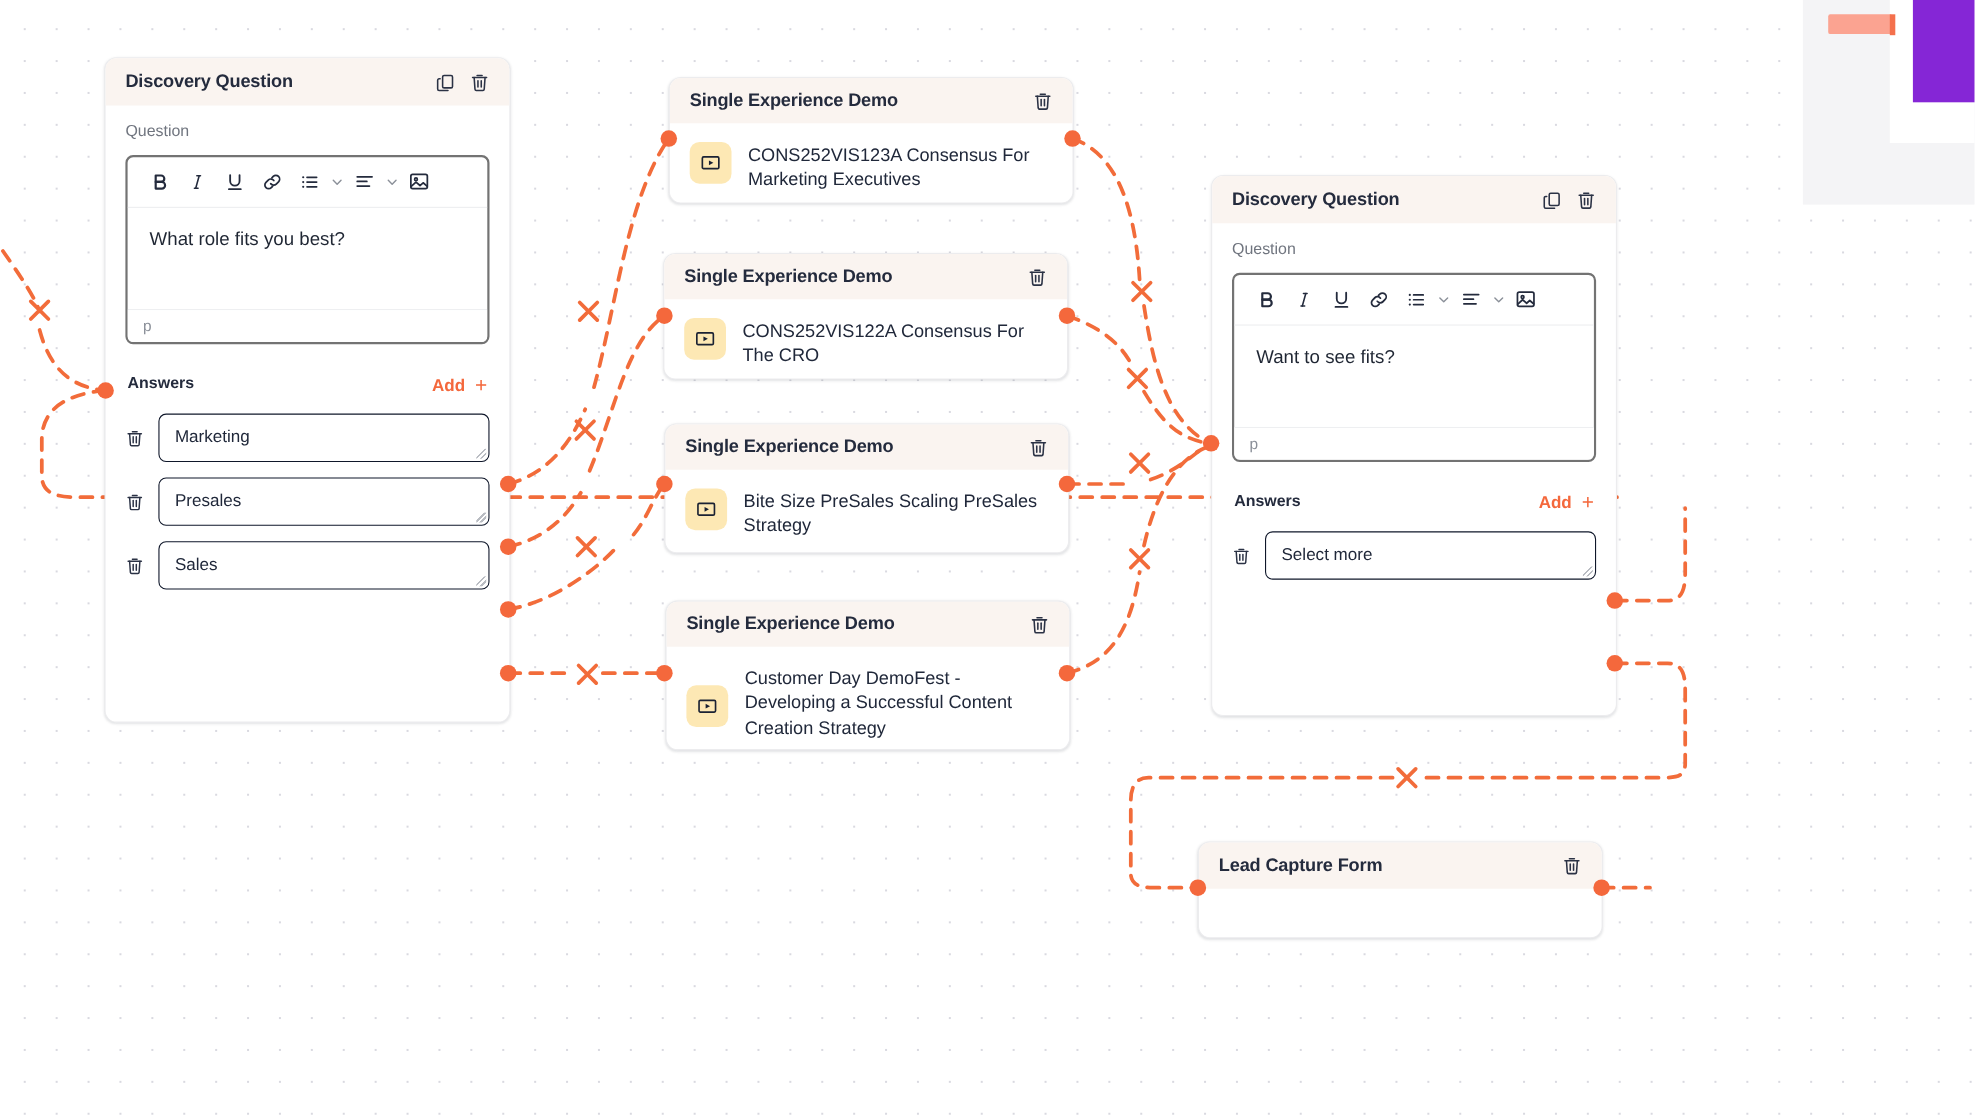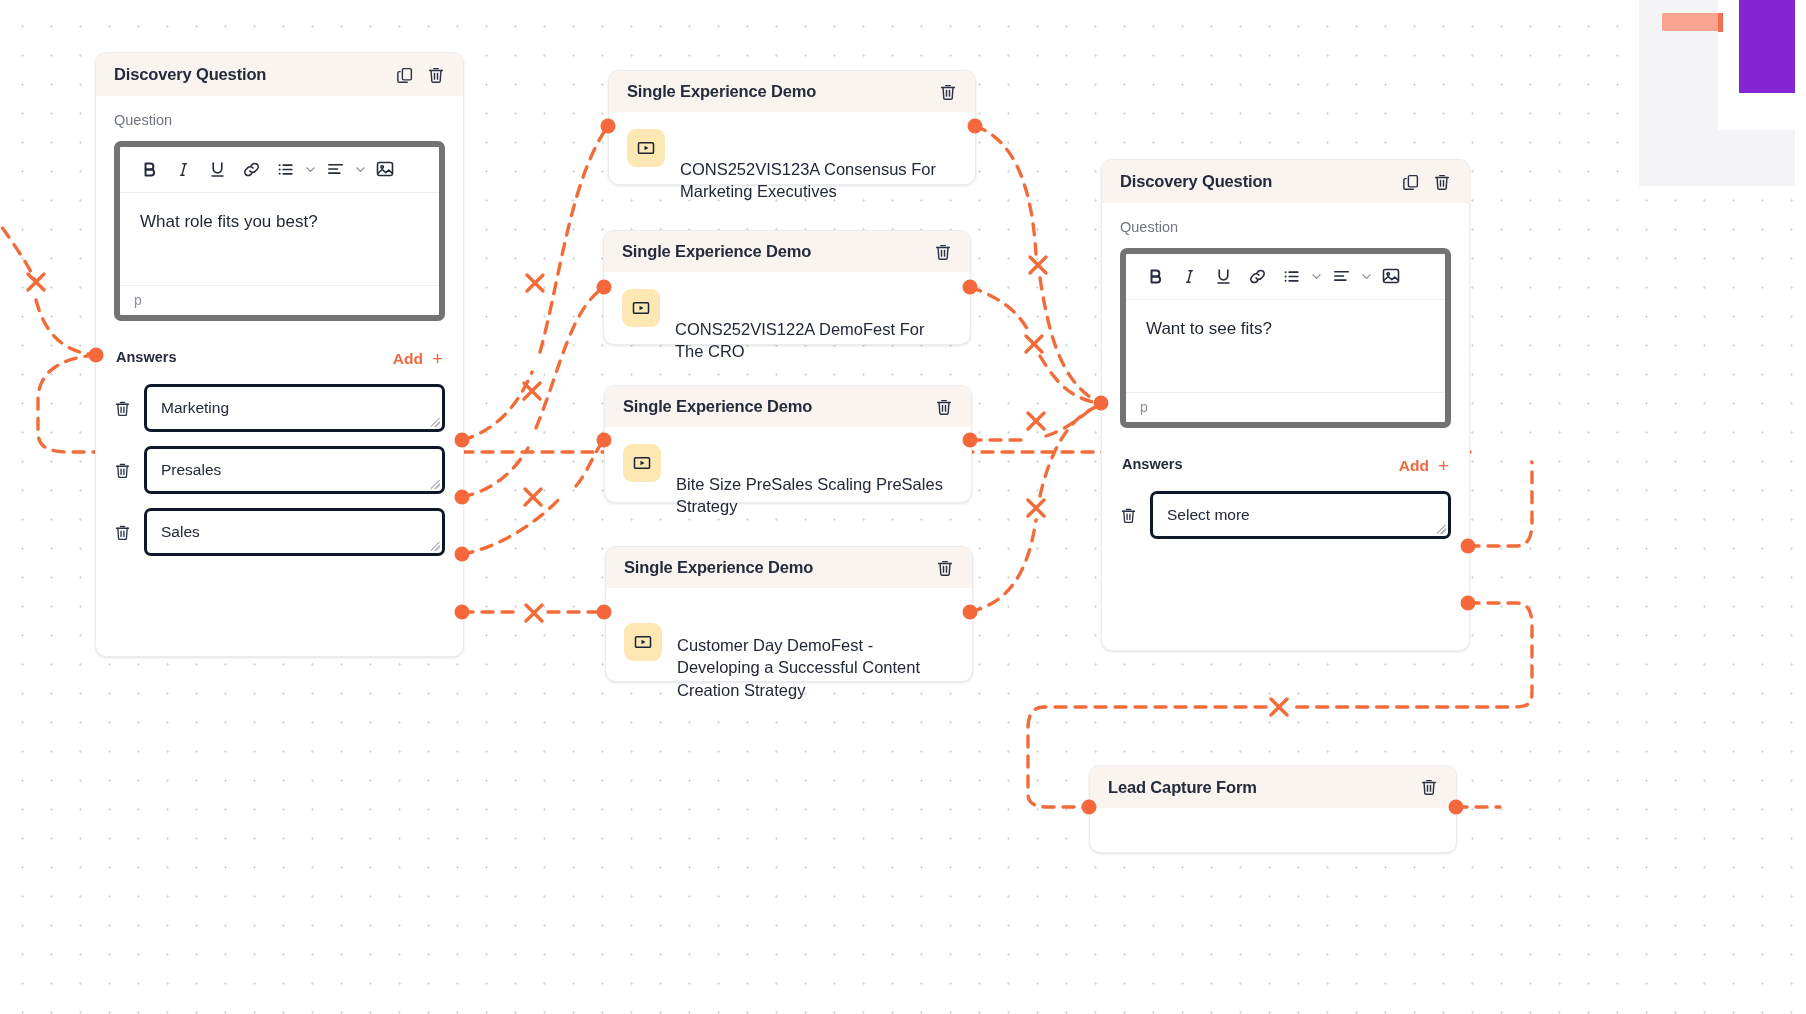--- a/index.html
+++ b/index.html
@@ -49,21 +49,21 @@
     font-size: 16.5px; font-weight: 700; color: #242b3d; letter-spacing: -0.15px;
   }
   .head-actions { display: flex; align-items: center; gap: 13px; }
   .ico { display: inline-flex; align-items: center; justify-content: center; cursor: pointer; }
   .ico svg { display: block; }
 
   
   .dq-body { padding: 16px 18px 22px 18px; }
   .field-label { font-size: 14.5px; color: #70757f; margin-bottom: 13px; }
   .editor {
-    border: 6px solid #737373; border-radius: 7px; background: #fff; overflow: hidden;
+    border: 2px solid #737373; border-radius: 7px; background: #fff; overflow: hidden;
   }
   .editor-toolbar {
     display: flex; align-items: center; gap: 0px; padding: 9px 8px 10px 12px;
     border-bottom: 1px solid #edeef0;
   }
   .tb-btn {
     width: 34px; height: 26px; display: inline-flex; align-items: center; justify-content: center;
     cursor: pointer; color: #242b3d;
   }
   .tb-group { display: inline-flex; align-items: center; cursor: pointer; }
@@ -82,37 +82,37 @@
     margin: 28px 2px 16px 2px;
   }
   .answers-title { font-size: 14.5px; font-weight: 700; color: #242b3d; }
   .add-btn {
     display: flex; align-items: center; gap: 9px; cursor: pointer;
     color: #F4683C; font-size: 15.5px; font-weight: 700;
   }
   .add-plus { font-size: 19px; font-weight: 400; line-height: 1; }
   .answer-row { display: flex; align-items: center; gap: 13px; margin-bottom: 14px; }
   .answer-input {
-    position: relative; flex: 1; border: 3px solid #0f172a; border-radius: 7px;
+    position: relative; flex: 1; border: 1px solid #0f172a; border-radius: 7px;
     background: #fff; padding: 12px 14px; font-size: 15.5px; color: #20283a;
     min-height: 40px; display: flex; align-items: center;
   }
   .answer-input::after {
     content: ""; position: absolute; right: 2px; bottom: 2px; width: 9px; height: 9px;
     background:
       linear-gradient(135deg, transparent 0 40%, #b9bcc2 40% 52%, transparent 52% 66%, #b9bcc2 66% 78%, transparent 78%);
   }
 
   
   .sed-body { display: flex; align-items: flex-start; gap: 15px; padding: 17px 18px 18px 18px; }
   .vid-chip {
     flex: 0 0 auto; width: 38px; height: 38px; border-radius: 9px;
     background: #fde8b4; display: flex; align-items: center; justify-content: center;
   }
-  .sed-text { font-size: 16.5px; line-height: 1.35; color: #20283a; padding-top: 1px; margin-top: 28px; }
+  .sed-text { font-size: 16.5px; line-height: 1.35; color: #20283a; padding-top: 1px; }
 
   
   .corner-panel { position: absolute; background: #f4f4f6; z-index: 2; }
   .corner-white { position: absolute; background: #ffffff; z-index: 3; }
   .pink-bar { position: absolute; background: #fba391; border-radius: 2px; z-index: 4; }
   .pink-bar-cap { position: absolute; background: #f4704c; z-index: 5; }
   .purple-block { position: absolute; background: #8526d6; z-index: 4; }
 </style>
 </head>
 <body>
@@ -403,21 +403,21 @@
           </svg>
       </span>
     </div>
     <div class="sed-body">
       <span class="vid-chip">
         <svg width="20" height="20" viewBox="0 0 24 24" fill="none" stroke="#1b2233" stroke-width="1.8" stroke-linejoin="round">
             <rect x="3" y="5.6" width="18" height="12.8" rx="1.4"></rect>
             <path d="M10.2 9.4 15 12 10.2 14.6z" fill="#1b2233" stroke="none"></path>
           </svg>
       </span>
-      <span class="sed-text">CONS252VIS122A DemoFest For The CRO</span>
+      <span class="sed-text">CONS252VIS122A Consensus For The CRO</span>
     </div>
   </div>
 
   <div class="node" style="left:604px; top:385px; width:368px; height:118px;">
     <div class="node-head" style="height:41px;">
       <span class="node-title">Single Experience Demo</span>
       <span class="ico">
         <svg width="18" height="18" viewBox="0 0 24 24" fill="none" stroke="#2b3245" stroke-width="1.9" stroke-linecap="round" stroke-linejoin="round">
             <path d="M3.5 6 H20.5"></path>
             <path d="M9 3.5 H15"></path>

